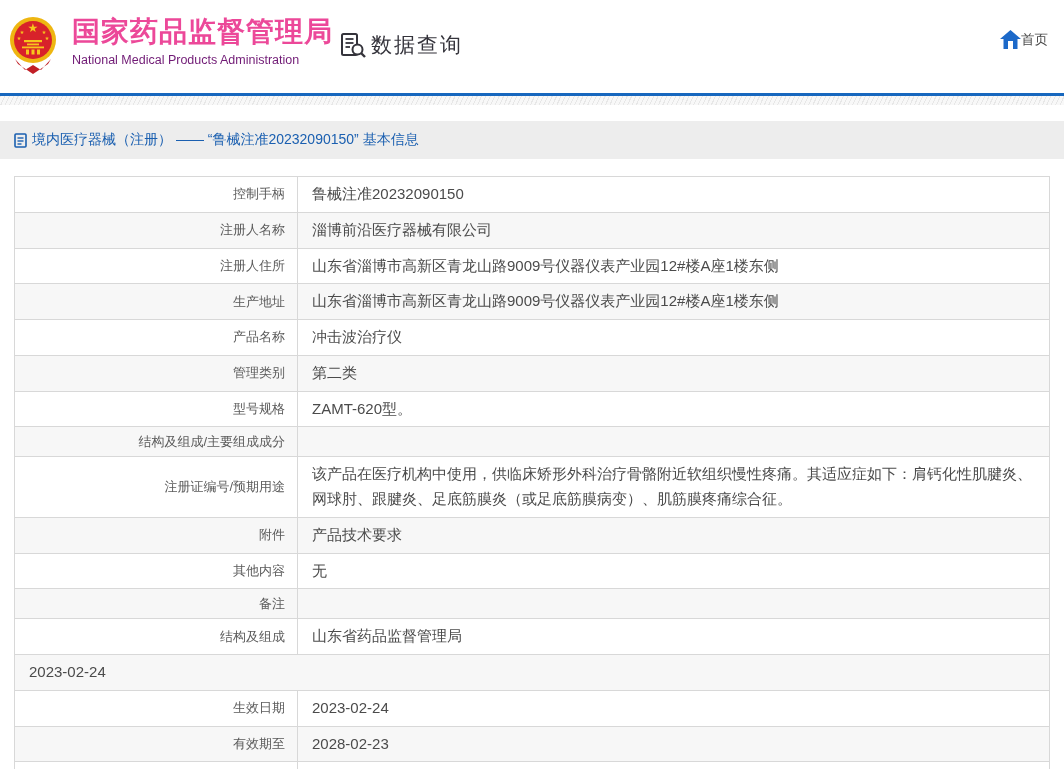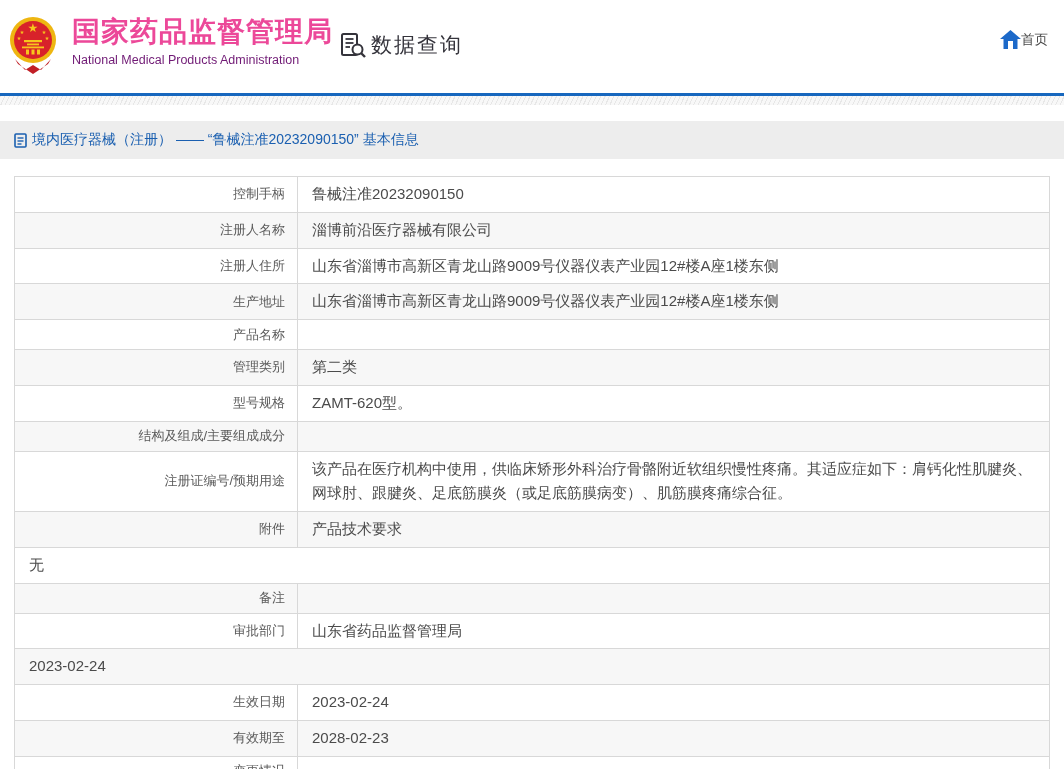--- a/index.html
+++ b/index.html
@@ -216,20 +216,21 @@
     <div class="t-row">
       <div class="t-label">
         <span>生产地址</span>
       </div>
       <div class="t-value">山东省淄博市高新区青龙山路9009号仪器仪表产业园12#楼A座1楼东侧</div>
     </div>
     <div class="t-row">
       <div class="t-label">
         <span>产品名称</span>
       </div>
+      <div class="t-value">冲击波治疗仪</div>
     </div>
     <div class="t-row">
       <div class="t-label">
         <span>管理类别</span>
       </div>
       <div class="t-value">第二类</div>
     </div>
     <div class="t-row">
       <div class="t-label">
         <span>型号规格</span>
@@ -247,31 +248,34 @@
       </div>
       <div class="t-value">该产品在医疗机构中使用，供临床矫形外科治疗骨骼附近软组织慢性疼痛。其适应症如下：肩钙化性肌腱炎、网球肘、跟腱炎、足底筋膜炎（或足底筋膜病变）、肌筋膜疼痛综合征。</div>
     </div>
     <div class="t-row">
       <div class="t-label">
         <span>附件</span>
       </div>
       <div class="t-value">产品技术要求</div>
     </div>
     <div class="t-row">
+      <div class="t-label">
+        <span>其他内容</span>
+      </div>
       <div class="t-value">无</div>
     </div>
     <div class="t-row">
       <div class="t-label">
         <span>备注</span>
       </div>
       <div class="t-value"></div>
     </div>
     <div class="t-row">
       <div class="t-label">
-        <span>审批部门</span>
+        <span>结构及组成</span>
       </div>
       <div class="t-value">山东省药品监督管理局</div>
     </div>
     <div class="t-row">
       <div class="t-value">2023-02-24</div>
     </div>
     <div class="t-row">
       <div class="t-label">
         <span>生效日期</span>
       </div>

